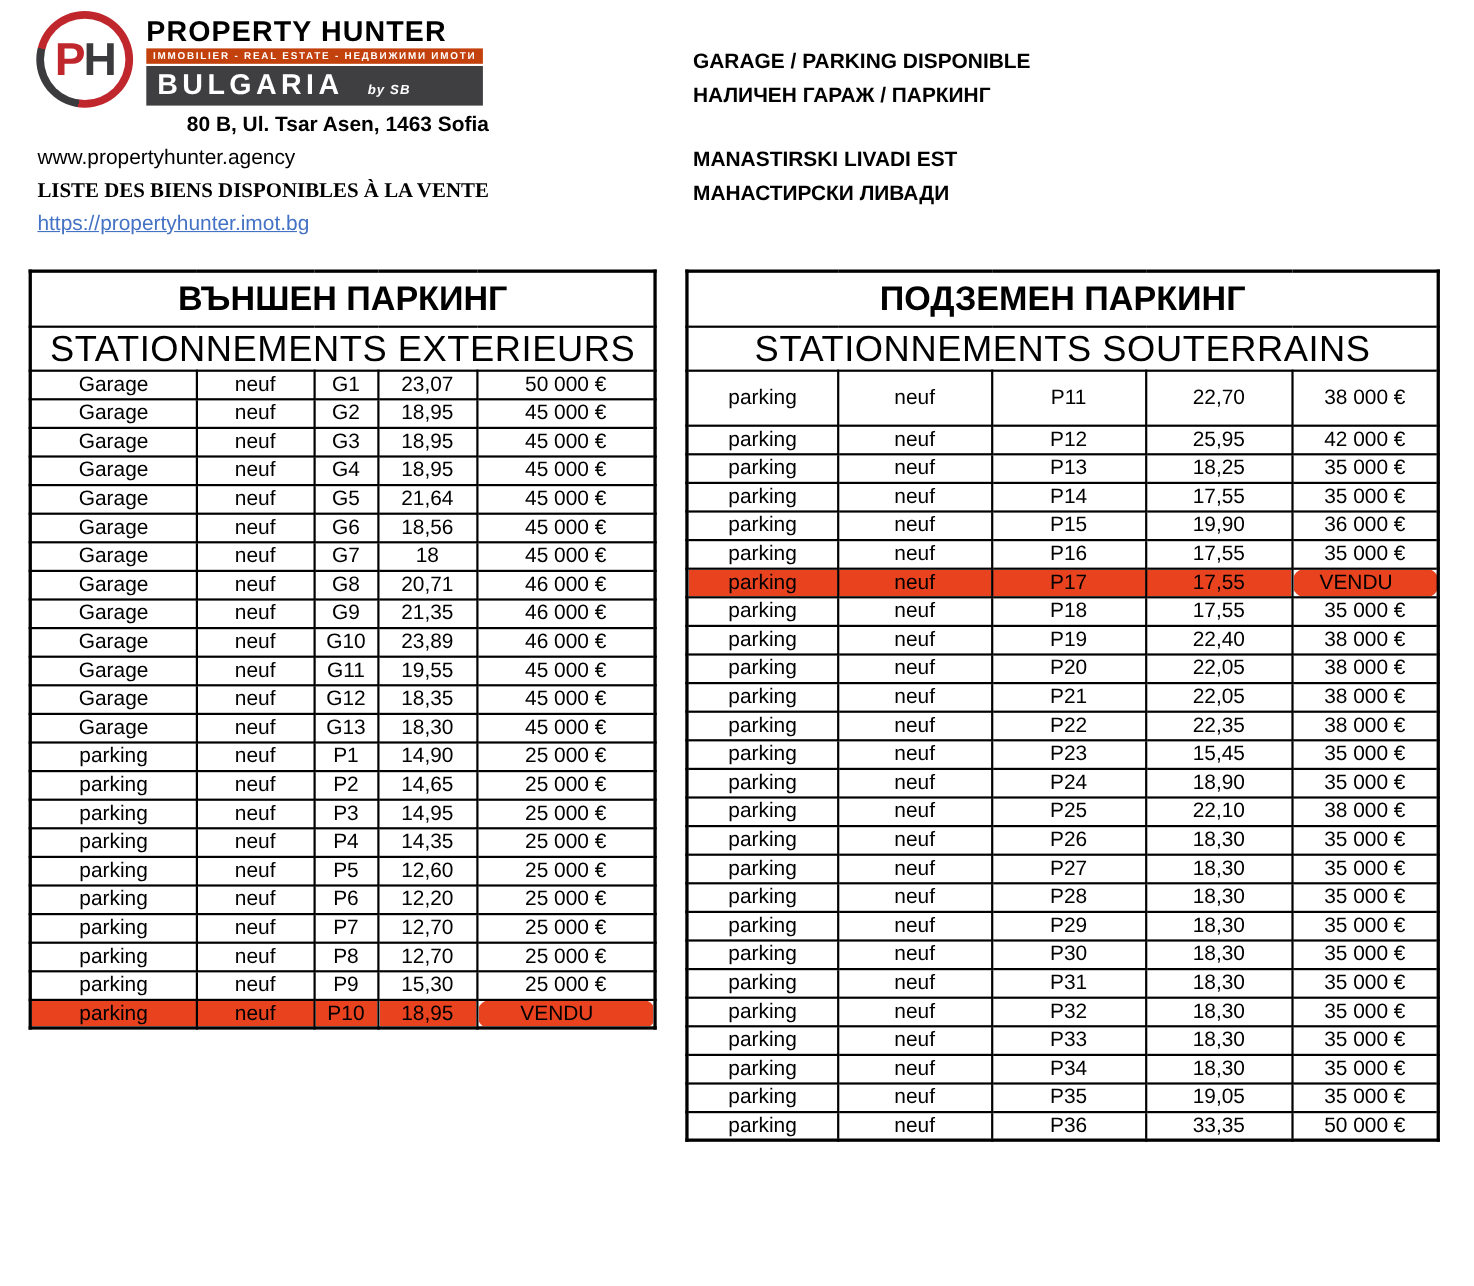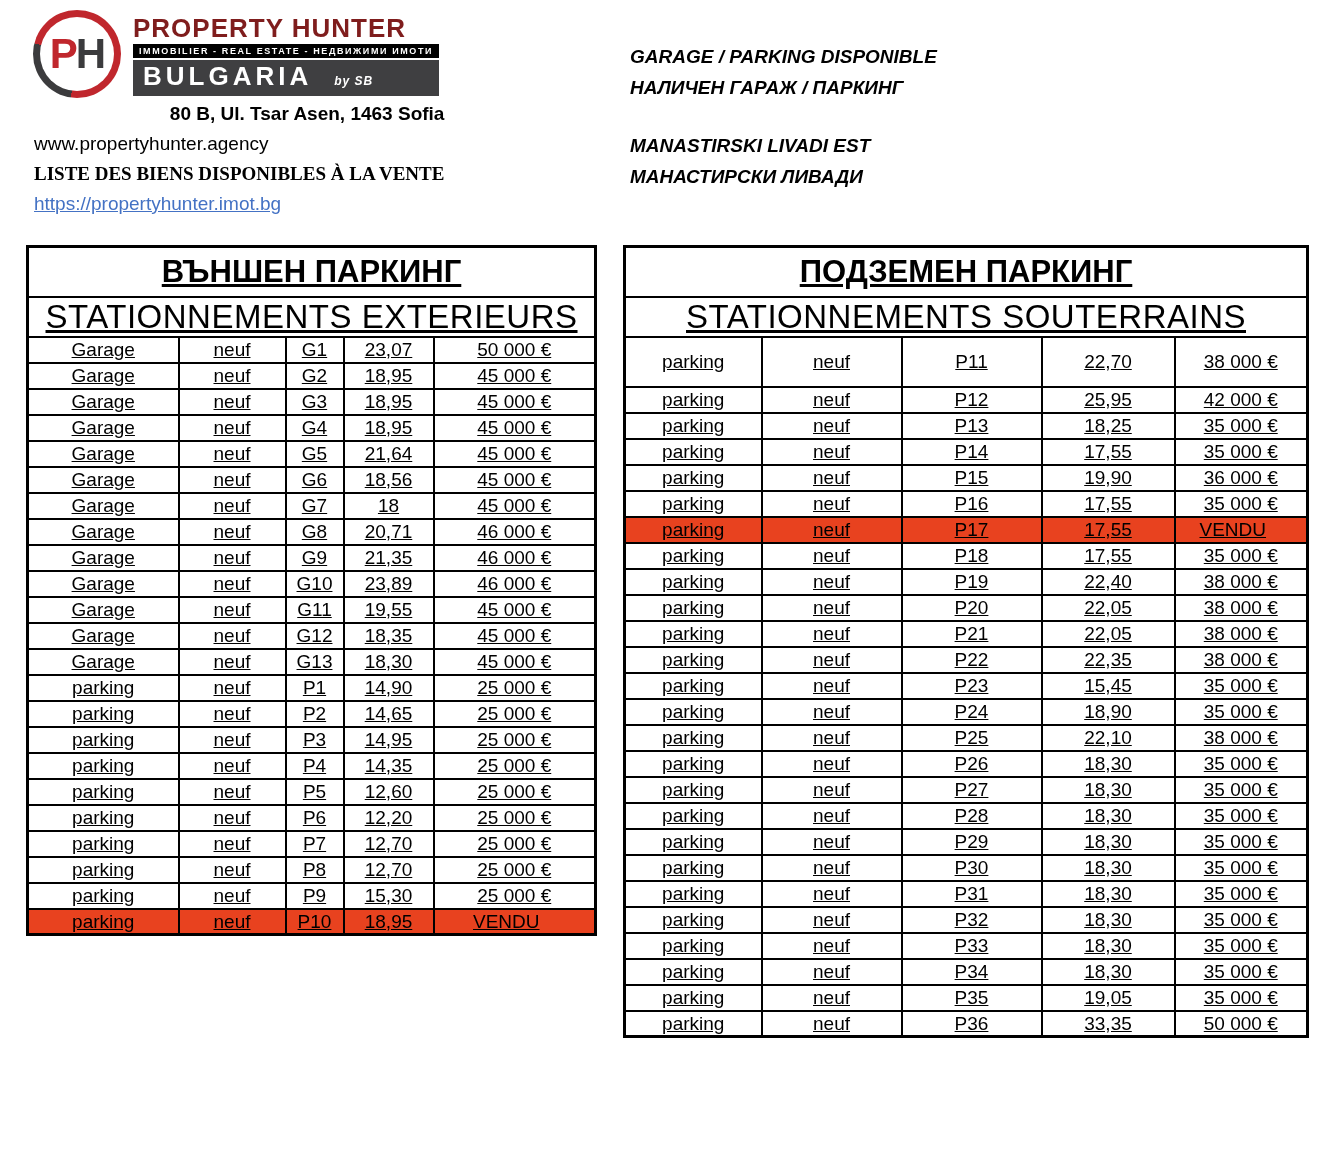--- a/index.html
+++ b/index.html
@@ -20,65 +20,64 @@
     position: relative; flex: 0 0 auto;
   }
   .logo-circle-inner {
     position: absolute; inset: 7px; border-radius: 50%; background: #fff;
     display: flex; align-items: center; justify-content: center;
     font-size: 42px; font-weight: bold; letter-spacing: -2px;
   }
   .logo-p { color: #c0272d; }
   .logo-h { color: #3b3b3d; }
   .brand-stack { display: flex; flex-direction: column; align-items: flex-start; }
-  .brand-name { color: #7f1d1d; font-weight: bold; font-size: 26px; letter-spacing: 1px; white-space: nowrap; }
+  .brand-name { color: #000000; font-weight: bold; font-size: 26px; letter-spacing: 1px; white-space: nowrap; }
   .brand-sub {
-    background: #000000; color: #fff; font-size: 9px; font-weight: bold;
+    background: #c2410c; color: #fff; font-size: 9px; font-weight: bold;
     letter-spacing: 1.6px; padding: 2px 6px; white-space: nowrap; width: 100%;
   }
   .brand-bulgaria {
     background: #3f3f41; color: #fff; font-weight: bold; font-size: 26px;
     letter-spacing: 4px; padding: 1px 10px 4px; margin-top: 2px;
     display: flex; align-items: baseline; gap: 22px; width: 100%;
   }
   .brand-by { font-size: 12px; letter-spacing: 1px; font-style: italic; }
 
   
   .addr-block { position: absolute; left: 34px; top: 99px; font-size: 19px; line-height: 30px; }
   .addr-line1 { font-weight: bold; text-align: right; }
   .addr-line3 { font-weight: bold; font-family: Liberation Serif, serif; }
   .addr-link { color: var(--link-blue, #4472c4); text-decoration: underline; }
 
-  .right-head { position: absolute; left: 630px; top: 41px; font-size: 19px; font-weight: bold; line-height: 31px; font-style: italic; }
+  .right-head { position: absolute; left: 630px; top: 41px; font-size: 19px; font-weight: bold; line-height: 31px; }
   .right-head .group2 { margin-top: 27px; }
 
   
   table.ptable {
     position: absolute; border-collapse: collapse; table-layout: fixed;
     border: 3px solid #000;
-    text-decoration: underline;
   }
   table.ptable td {
     border: 2px solid #000; text-align: center; vertical-align: middle;
     font-size: 19px; padding: 0; overflow: hidden; white-space: nowrap;
   }
   #left-table  { left: 26px;  top: 245px; width: 568px; }
   #right-table { left: 623px; top: 245px; width: 683px; }
 
   tr.title-bg td { font-weight: bold; font-size: 31px; height: 50px; }
   tr.title-fr td { font-weight: 400;  font-size: 33px; height: 40px; letter-spacing: 0.5px; }
   tr.cols td { font-weight: bold; font-size: 17px; height: 50px; line-height: 1.15; }
   td.prewrap { white-space: pre-line; }
 
   tr.data-row { height: 26px; }
   tr.data-row.tall { height: 50px; }
   tr.data-row td { line-height: 1; }
   td.price { text-align: right; padding-right: 9px; }
   tr.sold { background: var(--sold-bg, #e8421f); }
-  tr.sold td.price { padding-right: 16px; }
+  tr.sold td.price { padding-right: 16px; border-radius: 12px; }
 </style>
 </head>
 <body>
 
 <div class="logo-block">
   <div class="logo-circle">
     <div class="logo-circle-inner">
       <span class="logo-p">P</span>
         <span class="logo-h">H</span>
     </div>

